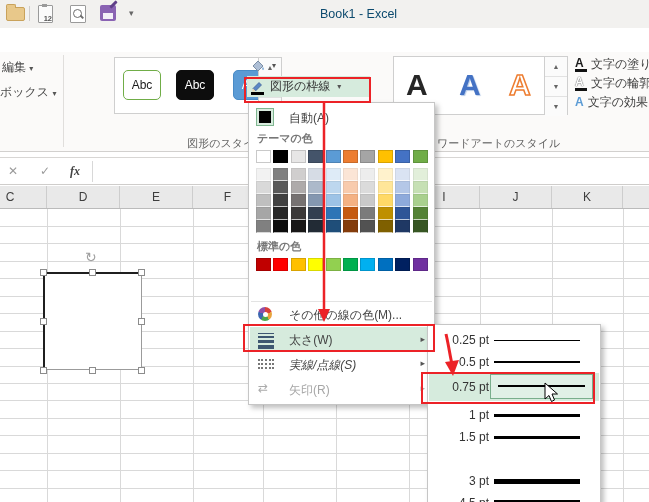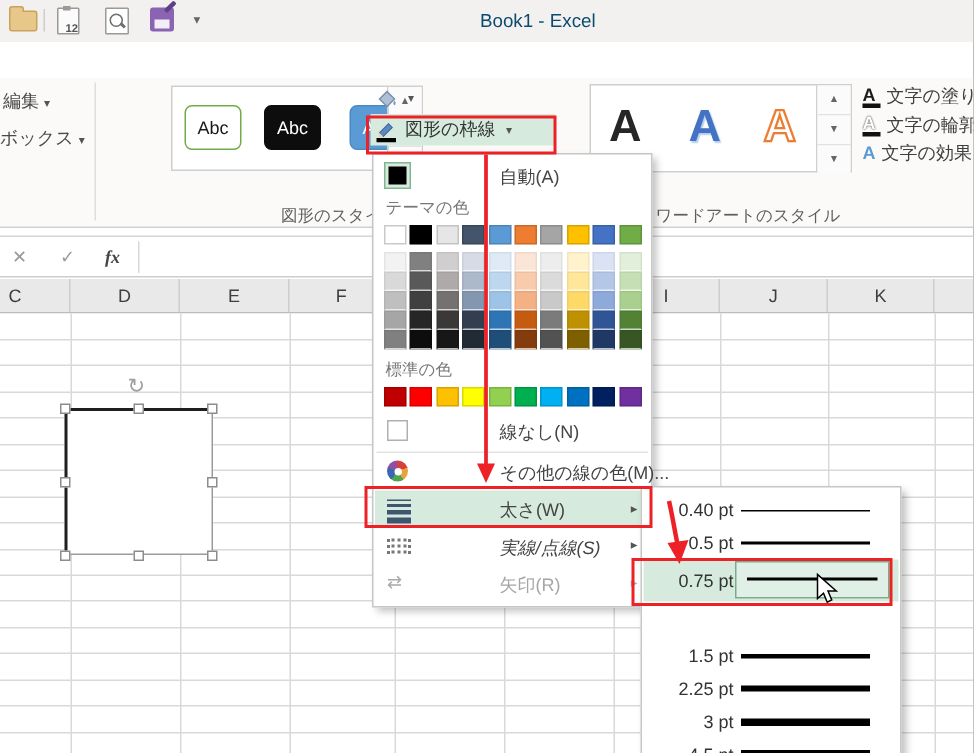--- a/index.html
+++ b/index.html
@@ -57,23 +57,23 @@
   .gline{position:absolute;background:#D9D9D9;}
   
   .shape{left:43px;top:272px;width:99px;height:98px;background:#FFFFFF;border:1px solid #9B9B9B;
          border-top:2px solid #1F1F1F;border-left:2px solid #1F1F1F;box-sizing:border-box;}
   .handle{position:absolute;width:7px;height:7px;background:#FFFFFF;border:1px solid #8C8C8C;box-sizing:border-box;}
   .rotate{position:absolute;left:85px;top:249px;font-size:14px;color:#A0A0A0;}
   
   .menu{left:248px;top:102px;width:187px;height:303px;background:#FFFFFF;border:1px solid #C6C6C6;
         box-shadow:3px 3px 5px rgba(0,0,0,.25);box-sizing:border-box;z-index:10;}
   .mrow{position:absolute;left:1px;width:183px;height:23px;font-size:12px;color:#444;}
-  .mrow .lbl{position:absolute;left:39px;top:4px;white-space:nowrap;margin-left:44px;}
+  .mrow .lbl{position:absolute;left:39px;top:4px;white-space:nowrap;}
   .mrow .sub{position:absolute;right:8px;top:5px;font-size:9px;color:#555;}
-  .mhead{position:absolute;left:8px;font-size:11px;color:#777;}
+  .mhead{position:absolute;left:8px;font-size:11px;color:#777;font-weight:bold;}
   .swatch{position:absolute;box-sizing:border-box;border:1px solid rgba(0,0,0,0.15);}
   .autobox{position:absolute;left:6px;top:2px;width:18px;height:18px;background:#D8EBDE;border:1px solid #7FB690;box-sizing:border-box;}
   .autobox i{position:absolute;left:2px;top:2px;width:12px;height:12px;background:#000;}
   .noneswatch{position:absolute;left:8px;top:4px;width:14px;height:14px;background:#fff;border:1px solid #B0B0B0;box-sizing:border-box;}
   .wheel{position:absolute;left:8px;top:4px;width:14px;height:14px;border-radius:50%;
          background:conic-gradient(#D8413A 0 72deg,#E8A33D 72deg 144deg,#4CA64C 144deg 216deg,#3C66B0 216deg 288deg,#8E4FA8 288deg 360deg);}
   .wheel i{position:absolute;left:4.5px;top:4.5px;width:5px;height:5px;background:#fff;border-radius:50%;}
   .thickicon{position:absolute;left:8px;top:5px;width:16px;height:14px;}
   .thickicon i{position:absolute;left:0;width:16px;background:#3E5771;}
   .dashicon{position:absolute;left:8px;top:6px;width:16px;height:12px;}
@@ -243,24 +243,20 @@
     <div class="mrow" style="top:3px;">
       <span class="autobox">
           <i></i>
         </span>
       <span class="lbl">自動(A)</span>
     </div>
     <div class="mhead" style="top:28px;">テーマの色</div>
     <div id="themegrid"></div>
     <div class="mhead" style="top:136px;">標準の色</div>
     <div id="stdrow"></div>
-    <div class="mrow" style="top:173px;">
-      <span class="noneswatch"></span>
-      <span class="lbl">線なし(N)</span>
-    </div>
     <div class="menusep" style="top:198px;"></div>
     <div class="mrow" style="top:200px;">
       <span class="wheel">
           <i></i>
         </span>
       <span class="lbl">その他の線の色(M)...</span>
     </div>
     <div class="mrow hl" style="top:224px;height:25px;">
       <span class="thickicon">
         <i style="top:1px;height:1px;"></i>
@@ -352,39 +348,39 @@
       <span class="swatch" style="left: 76.6px; top: 155px; width: 15px; height: 13px; background: rgb(146, 208, 80);"></span>
       <span class="swatch" style="left: 94px; top: 155px; width: 15px; height: 13px; background: rgb(0, 176, 80);"></span>
       <span class="swatch" style="left: 111.4px; top: 155px; width: 15px; height: 13px; background: rgb(0, 176, 240);"></span>
       <span class="swatch" style="left: 128.8px; top: 155px; width: 15px; height: 13px; background: rgb(0, 112, 192);"></span>
       <span class="swatch" style="left: 146.2px; top: 155px; width: 15px; height: 13px; background: rgb(0, 32, 96);"></span>
       <span class="swatch" style="left: 163.6px; top: 155px; width: 15px; height: 13px; background: rgb(112, 48, 160);"></span>
     </div>
 
   <div class="abs submenu" id="weightmenu">
       <div class="srow" style="top: 4px;">
-        <span class="pt">0.40 pt</span>
+        <span class="pt">0.25 pt</span>
         <span class="ln" style="left:65px;top:11px;width:86px;height:1px;"></span>
       </div>
       <div class="srow" style="top: 26px;">
         <span class="pt">0.5 pt</span>
         <span class="ln" style="left:65px;top:10px;width:86px;height:2px;"></span>
       </div>
       <div class="srow" style="top: 48px; height: 28px; background: rgb(214, 235, 221);">
         <span class="pt" style="top: 7px;">0.75 pt</span>
         <span class="selbox" style="left:61px;top:1px;width:103px;height:25px;"></span>
         <span class="ln" style="left:69px;top:12px;width:87px;height:2px;"></span>
       </div>
+      <div class="srow" style="top: 79px;">
+        <span class="pt">1 pt</span>
+        <span class="ln" style="left:65px;top:10px;width:86px;height:3px;"></span>
+      </div>
       <div class="srow" style="top: 101px;">
         <span class="pt">1.5 pt</span>
         <span class="ln" style="left:65px;top:10px;width:86px;height:3px;"></span>
-      </div>
-      <div class="srow" style="top: 123px;">
-        <span class="pt">2.25 pt</span>
-        <span class="ln" style="left:65px;top:9px;width:86px;height:4px;"></span>
       </div>
       <div class="srow" style="top: 145px;">
         <span class="pt">3 pt</span>
         <span class="ln" style="left:65px;top:9px;width:86px;height:5px;"></span>
       </div>
       <div class="srow" style="top: 167px;">
         <span class="pt">4.5 pt</span>
         <span class="ln" style="left:65px;top:8px;width:86px;height:7px;"></span>
       </div>
     </div>

